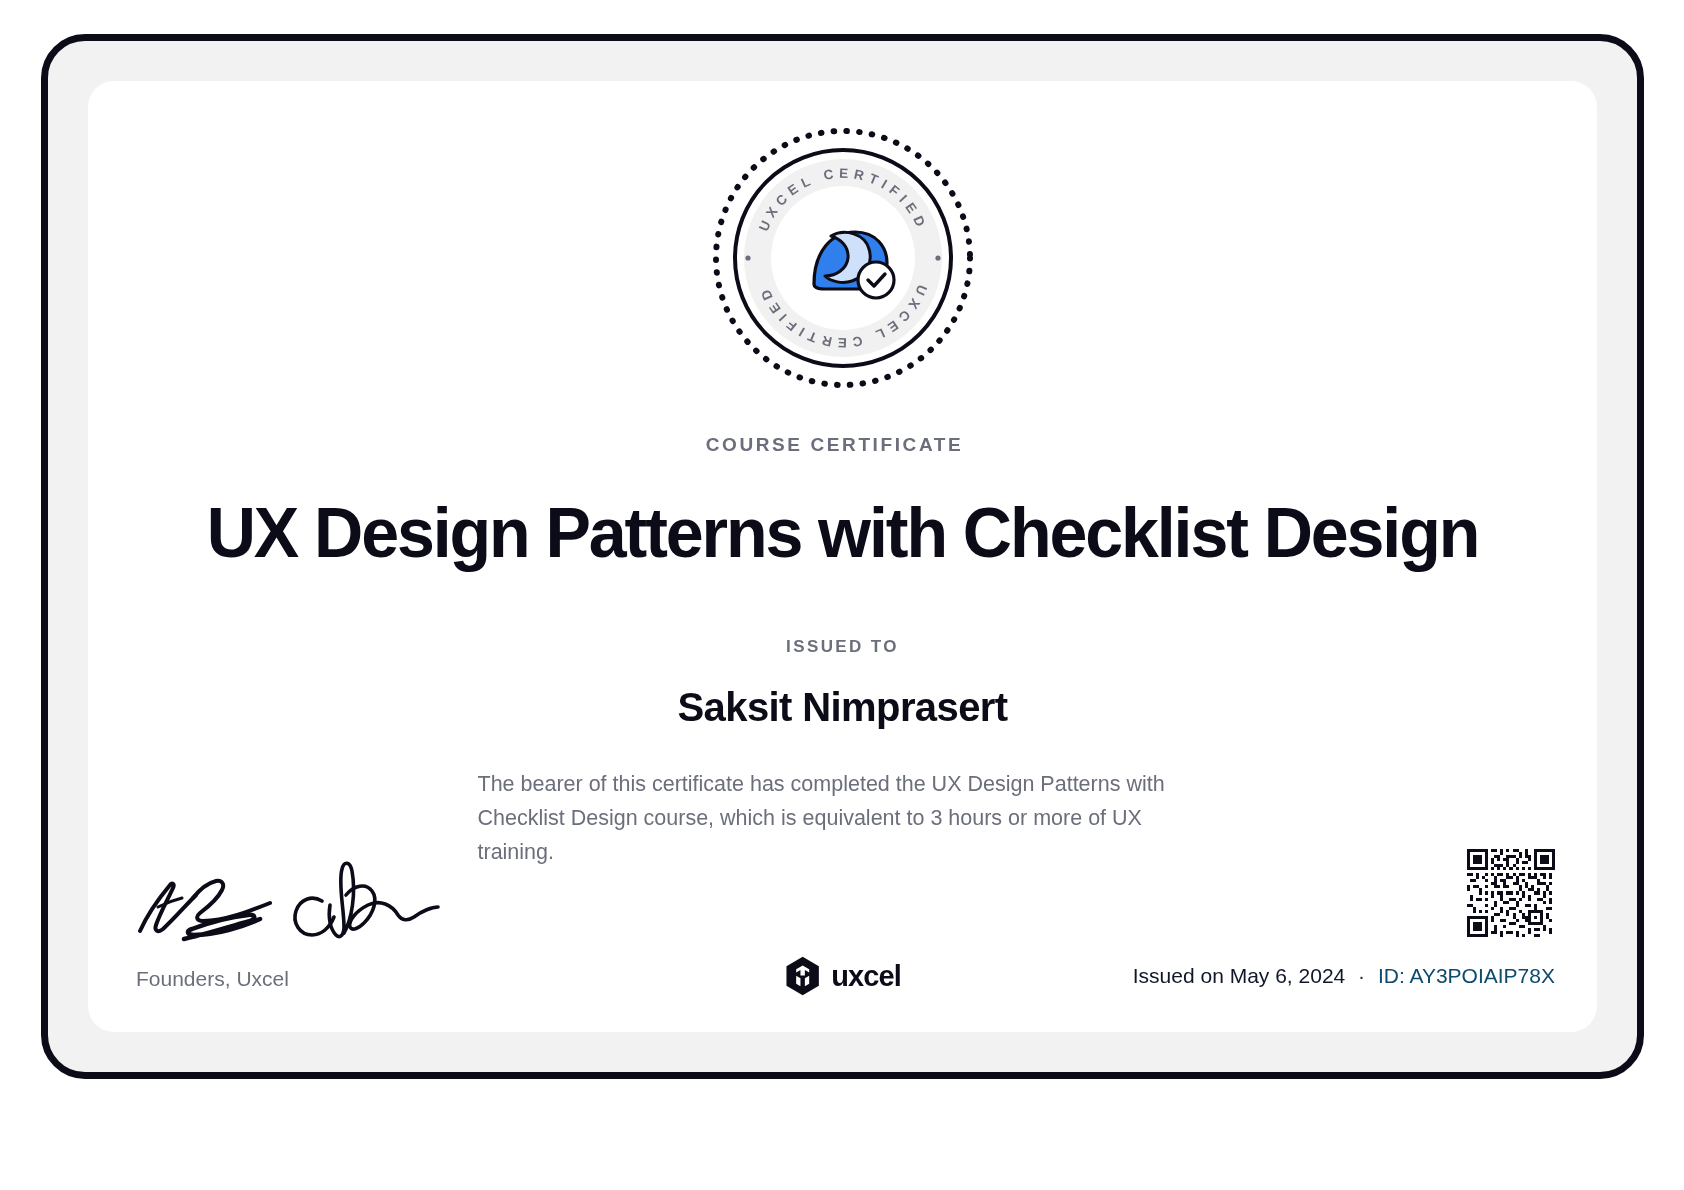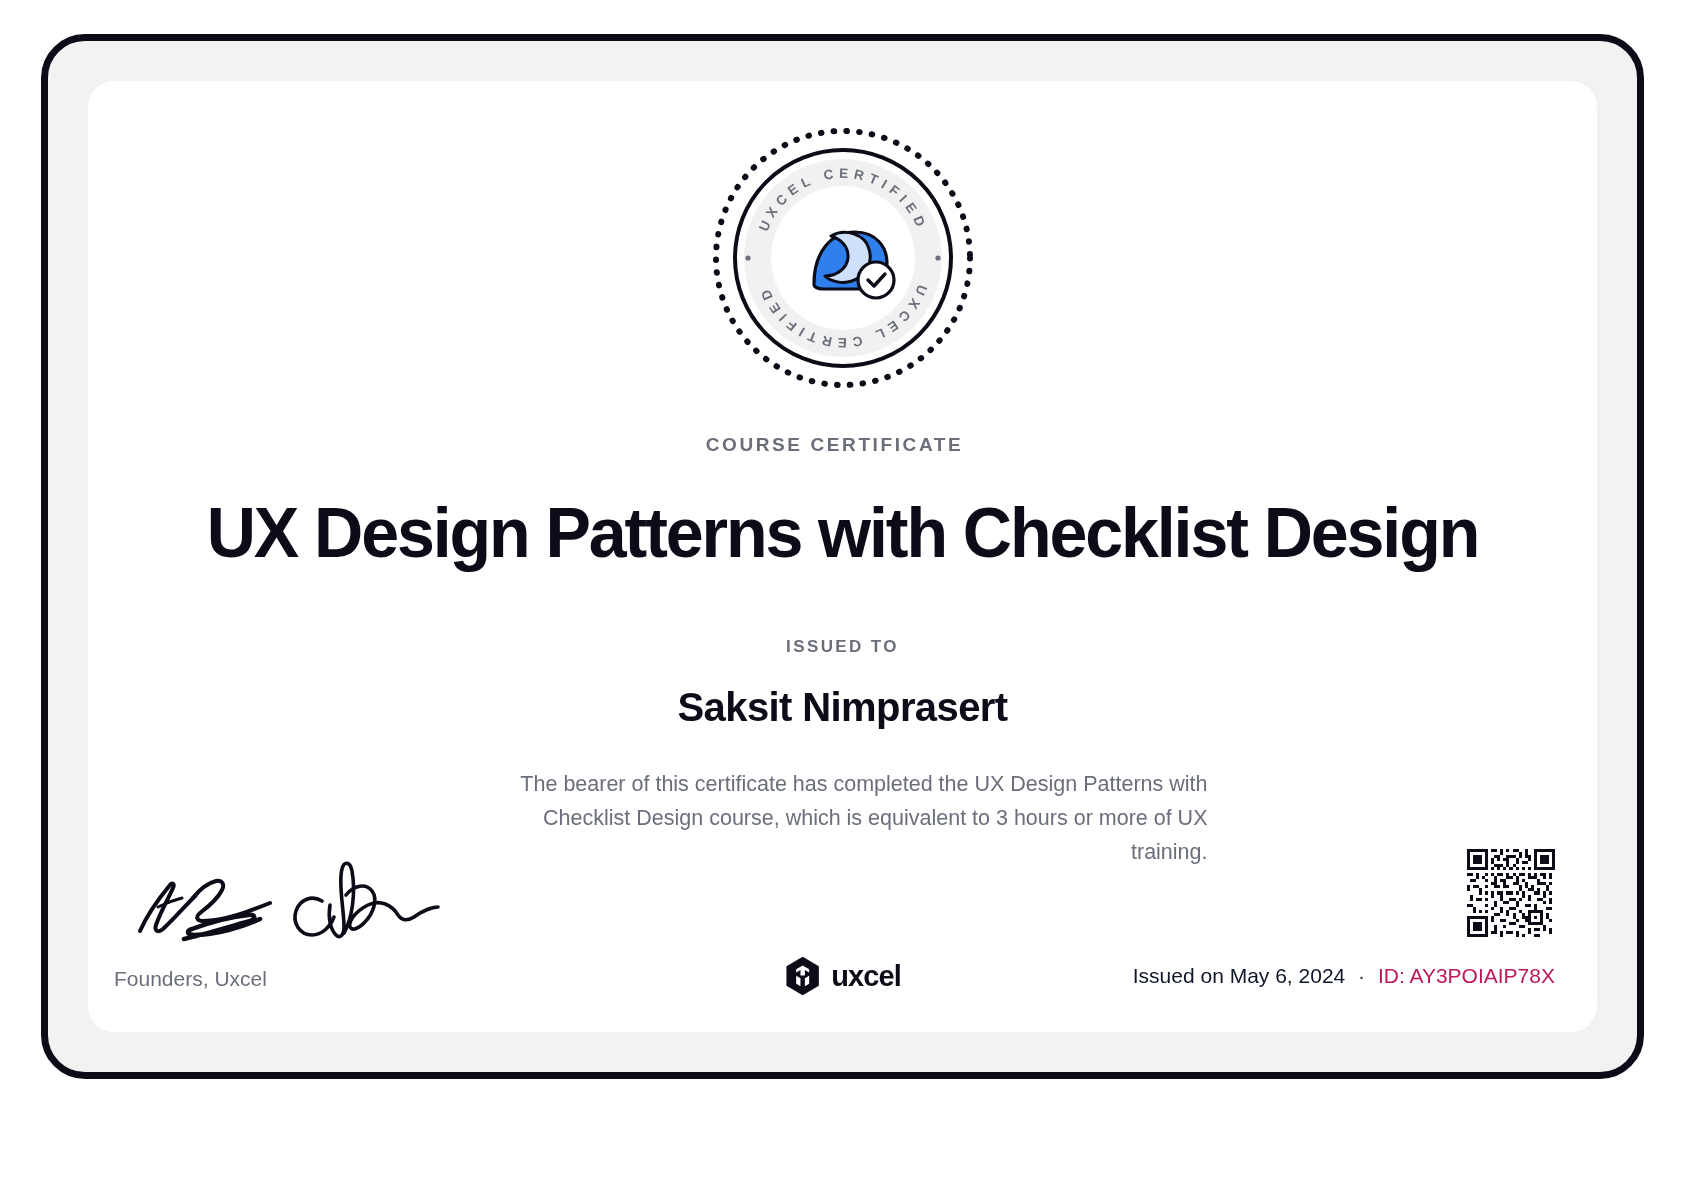--- a/index.html
+++ b/index.html
@@ -100,21 +100,21 @@
     letter-spacing: -0.6px;
     color: #0b0c17;
   }
 
   #description {
     position: absolute;
     left: 50%;
     transform: translateX(-50%);
     top: 686px;
     width: 730px;
-    text-align: right;
+    text-align: left;
     font-size: 21.5px;
     line-height: 34px;
     color: #6b6e7b;
   }
 
   
   #signatures-block {
     position: absolute;
     left: 42px;
     top: 770px;
@@ -123,21 +123,21 @@
   }
   #signature-founder-1, #signature-founder-2 {
     position: absolute;
     top: 0;
   }
   #signature-founder-1 { left: 0; }
   #signature-founder-2 { left: 150px; }
 
   #founders-caption {
     position: absolute;
-    left: 26px;
+    left: 48px;
     top: 886px;
     font-size: 21px;
     color: #6b6e7b;
   }
 
   
   #brand-logo {
     position: absolute;
     left: 50%;
     transform: translateX(-50%);
@@ -167,21 +167,21 @@
 
   #issue-meta {
     position: absolute;
     right: 42px;
     top: 883px;
     font-size: 21px;
     white-space: nowrap;
   }
   #issue-date { color: #0f172a; }
   #meta-separator { color: #2b2d38; padding: 0 7px; }
-  #certificate-id { color: #be185d; margin-top: 35px; }
+  #certificate-id { color: #0c4a6e; margin-top: 35px; }
 </style>
 </head>
 <body>
 
 <div id="certificate-page">
   <div id="certificate-frame">
     <div id="certificate-card">
 
       <div id="seal-wrap">
         <svg id="seal-badge" viewBox="0 0 270 270">

